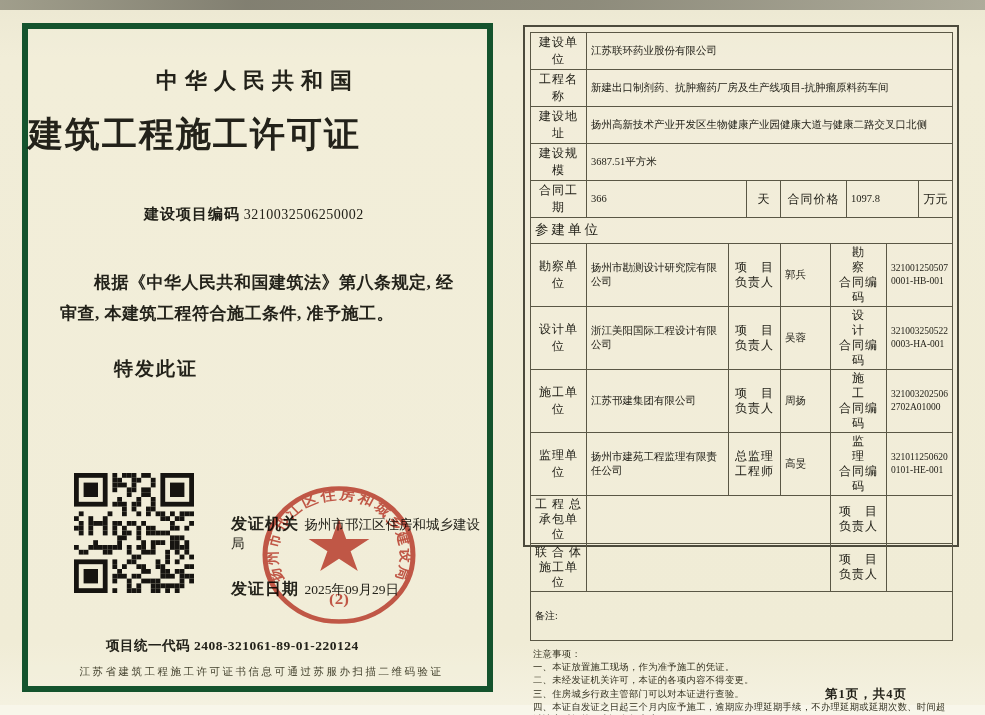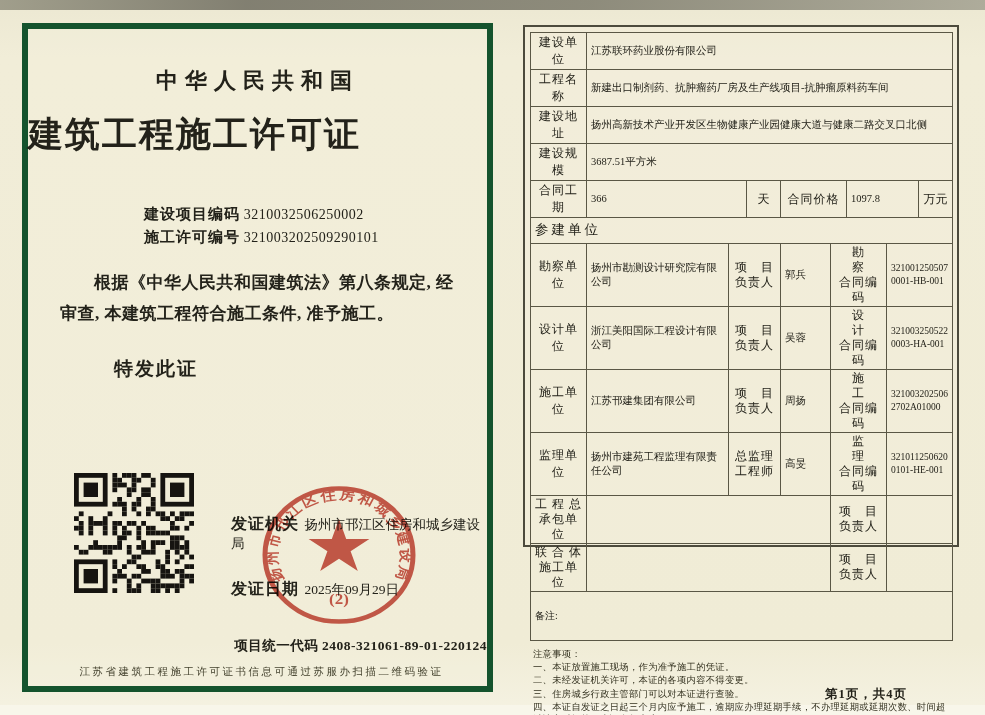--- a/index.html
+++ b/index.html
@@ -22,21 +22,21 @@
   .codes{position:absolute;top:174px;left:116px;font-size:15px;line-height:1.55;}
   .codes .lbl{font-weight:bold;letter-spacing:1px;}
   .codes .val{font-size:14px;letter-spacing:.5px;margin-top:7px;}
   .law-par{position:absolute;top:238px;left:32px;width:398px;
     font-size:17px;font-weight:bold;line-height:1.85;text-indent:2em;letter-spacing:.5px;}
   .issue-line{position:absolute;top:327px;left:86px;font-size:19px;font-weight:bold;letter-spacing:2px;}
   .qr{position:absolute;left:46px;top:444px;width:120px;height:120px;}
   .authority-block{position:absolute;left:203px;top:485px;width:250px;font-size:13.5px;}
   .authority-block .row1{margin-bottom:26px;}
   .authority-block .lbl{font-size:16px;font-weight:bold;letter-spacing:1px;margin-right:2px;}
-  .unified-code{position:absolute;top:608px;left:0;right:0;text-align:right;padding-left:78px;
+  .unified-code{position:absolute;top:608px;left:0;right:0;text-align:left;padding-left:78px;
     font-size:13.5px;font-weight:bold;letter-spacing:.5px;}
   .footer-note{position:absolute;top:636px;left:0;right:0;text-align:center;padding-left:8px;
     font-size:10.5px;letter-spacing:2.5px;color:#45432f;}
   .seal{position:absolute;left:229px;top:444px;width:164px;height:164px;
     transform:scaleY(.9);opacity:.82;mix-blend-mode:multiply;pointer-events:none;}
 
   
   .right-page{position:absolute;left:523px;top:25px;width:436px;height:522px;
     border:2px solid #4c4a3c;background:rgba(244,240,221,.3);padding:5px 5px 0 5px;box-sizing:border-box;}
   table.doc{border-collapse:collapse;width:422px;table-layout:fixed;}
@@ -63,24 +63,20 @@
 <div class="photo-bottom"></div>
 
 <div class="left-page">
   <div class="country">中华人民共和国</div>
   <div class="cert-title">建筑工程施工许可证</div>
 
   <div class="codes">
     <div>
       <span class="lbl">建设项目编码</span>
       <span class="val">3210032506250002</span>
-    </div>
-    <div>
-      <span class="lbl">施工许可编号</span>
-      <span class="val">321003202509290101</span>
     </div>
   </div>
 
   <div class="law-par">根据《中华人民共和国建筑法》第八条规定, 经审查, 本建筑工程符合施工条件, 准予施工。</div>
   <div class="issue-line">特发此证</div>
 
   <div class="qr" id="qr"><svg width="120" height="120" viewBox="0 0 120 120" fill="#161410">
         <rect x="38.4" y="0" width="4.8" height="4.8"></rect>
         <rect x="48" y="0" width="4.8" height="4.8"></rect>
         <rect x="52.8" y="0" width="4.8" height="4.8"></rect>

